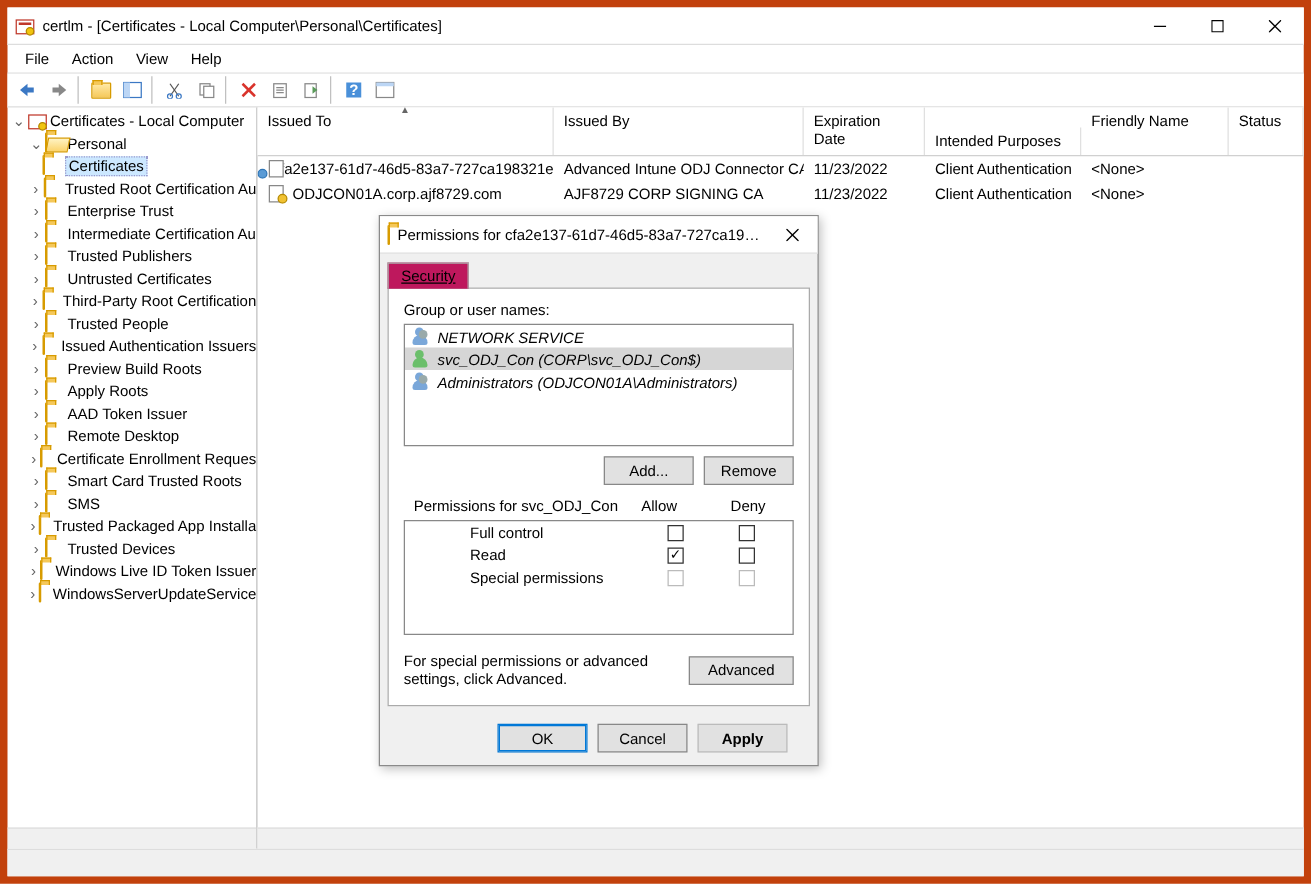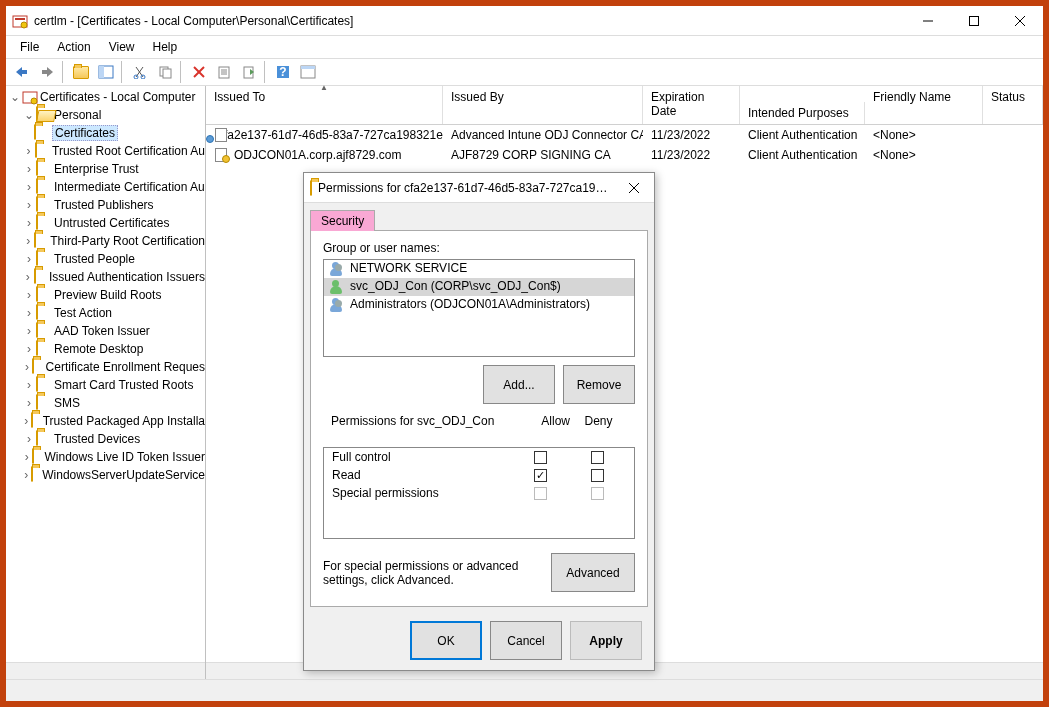--- a/index.html
+++ b/index.html
@@ -38,37 +38,37 @@
 .cert-ico{width:16px;height:16px;position:relative;}
 .cert-ico .page{position:absolute;left:1px;top:1px;width:12px;height:14px;background:#fff;border:1px solid #888;}
 .cert-ico .badge{position:absolute;right:0;bottom:0;width:8px;height:8px;border-radius:50%;background:#f1c232;border:1px solid #b58900;}
 .cert-ico.blue .badge{background:#5b9bd5;border-color:#2e75b6;}
 
 .dialog { position: absolute; left: 297px; top: 166px; width: 352px; background: #f0f0f0; border: 1px solid #8a8a8a; box-shadow: 2px 2px 8px rgba(0,0,0,.25); }
 .dialog .dtitle { display: flex; align-items: center; height: 30px; background: #fff; padding: 0 6px; border-bottom:1px solid #ddd;}
 .dialog .dtitle .t { flex: 1; overflow:hidden; text-overflow:ellipsis; white-space:nowrap; margin:0 6px;}
 .dialog .dtitle .x { width: 28px; height: 22px; display:flex;align-items:center;justify-content:center;}
 .dialog .tabs { margin: 6px 6px 0 6px; }
-.dialog .tab { display:inline-block; padding: 3px 10px; background:#f9a8d4; border:1px solid #aaa; border-bottom:none; position:relative; top:1px;}
+.dialog .tab { display:inline-block; padding: 3px 10px; background:#be185d; border:1px solid #aaa; border-bottom:none; position:relative; top:1px;text-decoration:underline;}
 .dialog .panel { margin: 0 6px 6px 6px; background:#fff; border:1px solid #aaa; padding: 10px 12px 14px 12px; }
 .dialog .group-list { border:1px solid #888; height: 98px; background:#fff; margin-top:4px; }
-.dialog .grow { display:flex; align-items:flex-start; gap:6px; padding:1px 4px; }
+.dialog .grow { display:flex; align-items:flex-end; gap:6px; padding:1px 4px;font-style:italic; }
 .dialog .grow.sel { background:#d6d6d6; }
 .dialog .btnrow { display:flex; justify-content:flex-end; gap:8px; margin-top:8px; }
-.dialog .wbtn { min-width:72px; height:39px; border:1px solid #888; background:#e1e1e1; display:flex;align-items:center;justify-content:center; padding: 0 10px;}
+.dialog .wbtn { min-width:72px; height:23px; border:1px solid #888; background:#e1e1e1; display:flex;align-items:center;justify-content:center; padding: 0 10px;}
 .dialog .wbtn.primary { border:1px solid #0078d7; box-shadow: inset 0 0 0 1px #0078d7; }
 .dialog .wbtn.disabled { color:#000000; border-color:#bbb;font-weight:bold; }
-.perm-table { border:1px solid #888; margin-top:16px; }
+.perm-table { border:1px solid #888; margin-top:1px;padding-left:44px; }
 .perm-head { display:flex; padding: 0 8px 3px 8px; }
 .perm-head .l { flex:1; }
 .perm-body .prow { display:flex; align-items:center; padding: 2px 8px; }
 .perm-body .prow .l { flex:1; }
 .chkbox { width:13px; height:13px; border:1px solid #333; background:#fff; display:inline-flex;align-items:center;justify-content:center; margin: 0 22px; font-size:11px; line-height:1;}
 .chkbox.disabled{border-color:#bbb;}
-.foot { display:flex; gap:8px; justify-content:flex-end; padding: 8px 12px 10px 12px; }
+.foot { display:flex; gap:8px; justify-content:flex-end; padding: 8px 24px 10px 12px; }
 .user-ico{width:16px;height:16px;position:relative;}
 .user-ico .h{position:absolute;left:4px;top:1px;width:7px;height:7px;border-radius:50%;background:#7aa7d9;}
 .user-ico .b{position:absolute;left:2px;top:7px;width:12px;height:8px;border-radius:6px 6px 2px 2px;background:#7aa7d9;}
 .user-ico.g .h,.user-ico.g .b{background:#6bbf6b;}
 .user-ico.grp::after{content:"";position:absolute;left:7px;top:3px;width:7px;height:7px;border-radius:50%;background:#9aa;}
 svg{display:block;}
 </style>
 </head>
 <body>
 
@@ -247,21 +247,21 @@
               <span>Issued Authentication Issuers</span>
             </div>
             <div class="row" style="padding-left: 16px;">
               <span class="exp">›</span>
               <span class="icn"><span class="folder"></span></span>
               <span>Preview Build Roots</span>
             </div>
             <div class="row" style="padding-left: 16px;">
               <span class="exp">›</span>
               <span class="icn"><span class="folder"></span></span>
-              <span>Test Action</span>
+              <span>Apply Roots</span>
             </div>
             <div class="row" style="padding-left: 16px;">
               <span class="exp">›</span>
               <span class="icn"><span class="folder"></span></span>
               <span>AAD Token Issuer</span>
             </div>
             <div class="row" style="padding-left: 16px;">
               <span class="exp">›</span>
               <span class="icn"><span class="folder"></span></span>
               <span>Remote Desktop</span>
@@ -409,21 +409,21 @@
             </span>
             <span>Administrators (ODJCON01A\Administrators)</span>
           </div>
         </div>
       <div class="btnrow">
         <div class="wbtn">Add...</div>
         <div class="wbtn">Remove</div>
       </div>
       <div class="perm-head" style="margin-top:10px">
         <div class="l">Permissions for svc_ODJ_Con</div>
-        <div style="width:57px;text-align:right">Allow</div>
+        <div style="width:57px;text-align:left">Allow</div>
         <div style="width:57px;text-align:center">Deny</div>
       </div>
       <div class="perm-table">
         <div class="perm-body" id="perm-body">
             <div class="prow">
               <div class="l">Full control</div>
               <span class="chkbox"></span>
               <span class="chkbox"></span>
             </div>
             <div class="prow">

